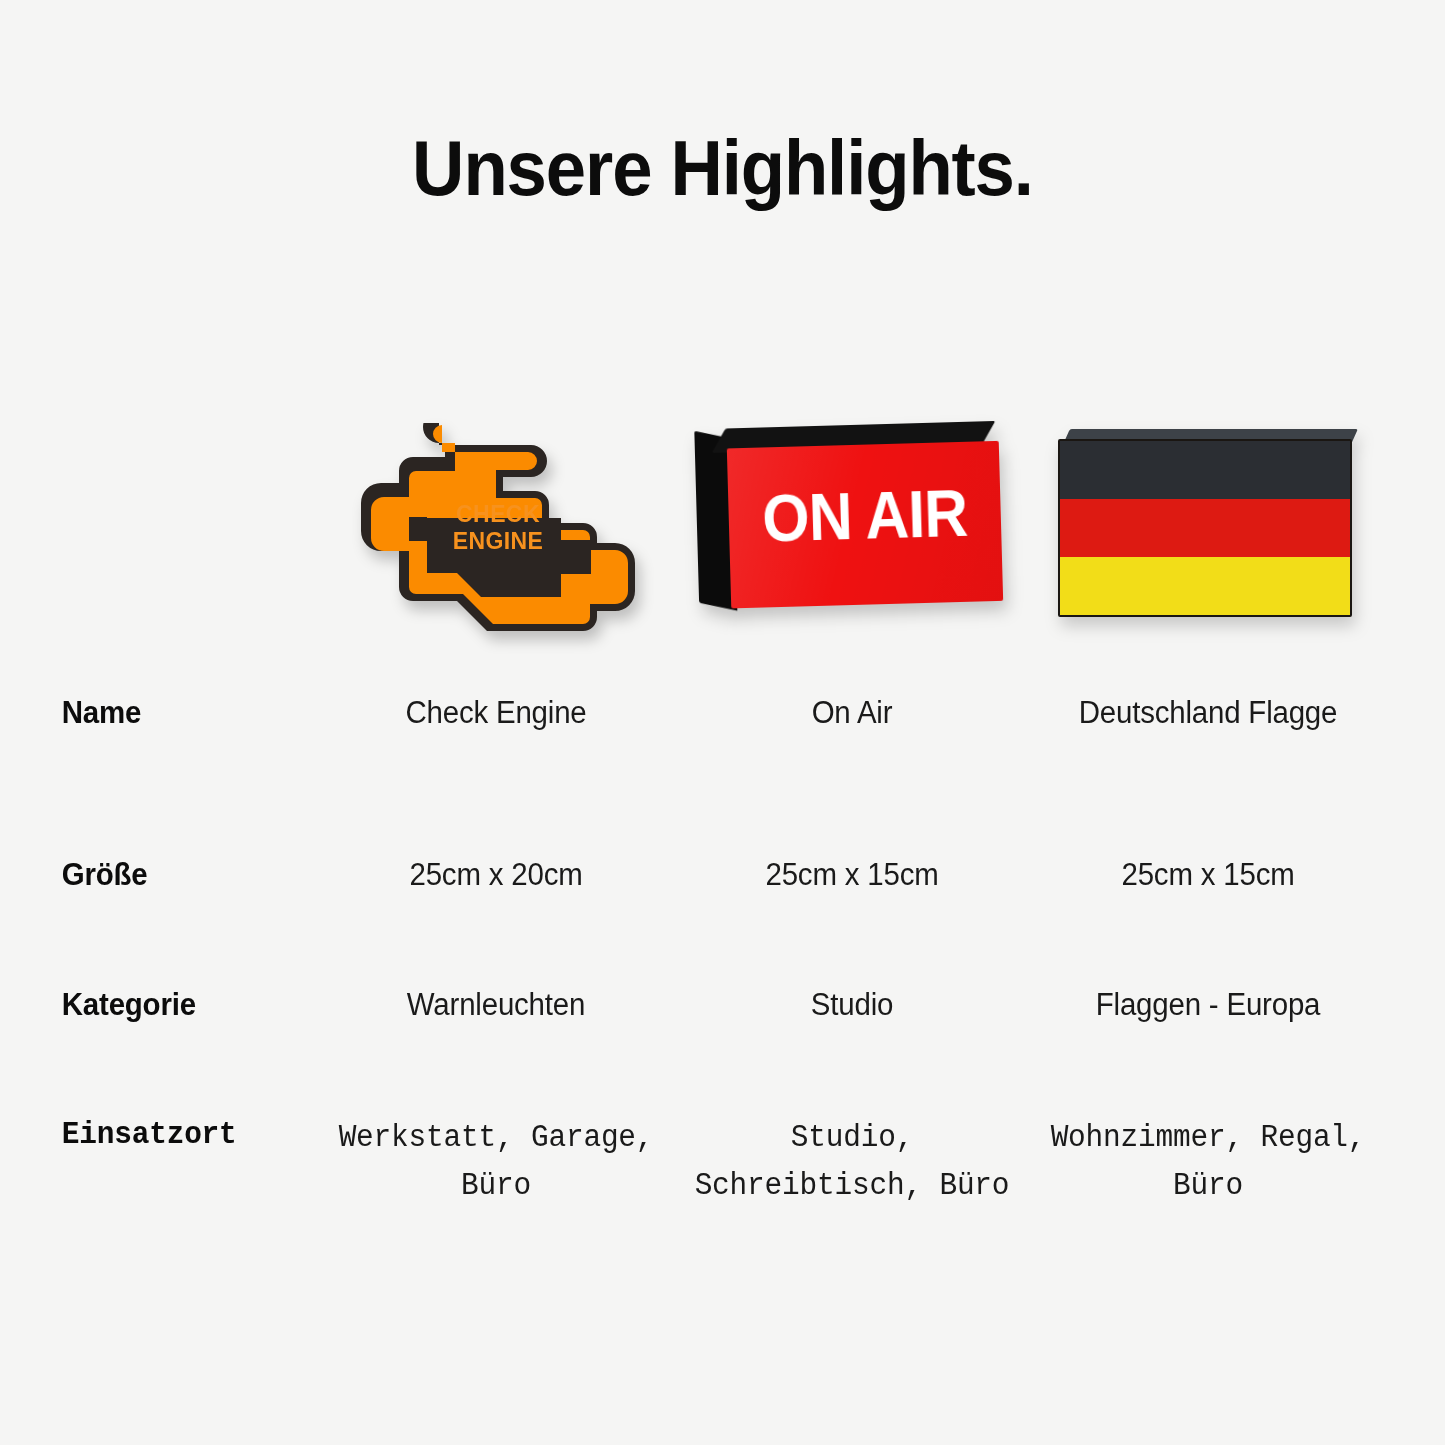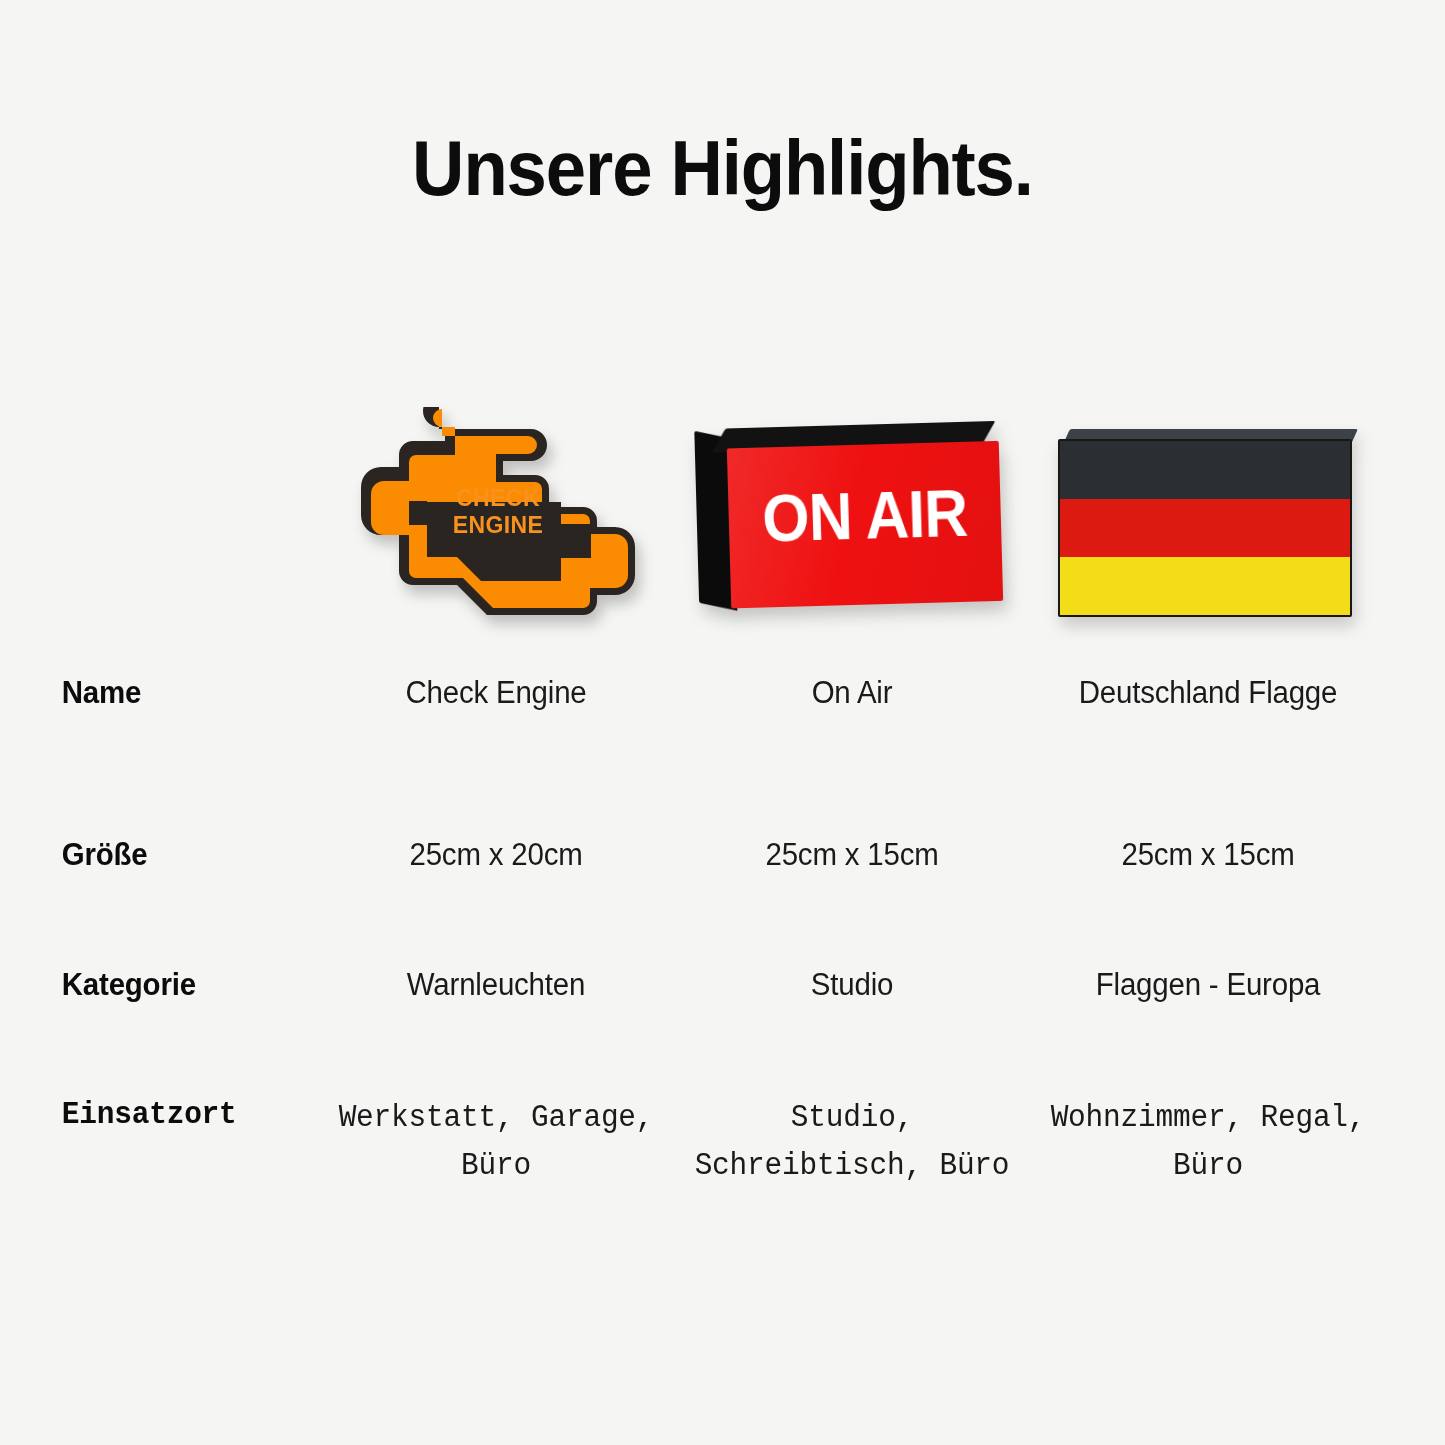--- a/index.html
+++ b/index.html
@@ -51,21 +51,21 @@
     height: 250px;
   }
   .cell-1 { left: 318px;  width: 356px; }
   .cell-2 { left: 674px;  width: 356px; }
   .cell-3 { left: 1030px; width: 356px; }
 
   
   .ce-wrap {
     position: absolute;
     left: 50%;
-    top: 2px;
+    top: 18px;
     transform: translateX(-50%);
     width: 314px;
     height: 214px;
     filter: drop-shadow(5px 9px 7px rgba(0,0,0,0.22));
   }
   .ce-svg { display: block; width: 314px; height: 214px; }
   .ce-text {
     position: absolute;
     left: 96px;
     top: 78px;
@@ -180,21 +180,21 @@
     border-radius: 2px;
   }
   .fl-band { width: 100%; height: 33.34%; }
   .fl-black  { background: #2b2e33; }
   .fl-red    { background: #dd1a12; }
   .fl-yellow { background: #f2dd18; }
 
   
   .table {
     position: absolute;
-    top: 672px;
+    top: 692px;
     left: 0;
     width: 1445px;
   }
   .row {
     display: flex;
     align-items: flex-start;
     width: 1445px;
   }
   .row-name      { height: 130px; }
   .row-groesse   { height: 130px; margin-top: 32px; }

